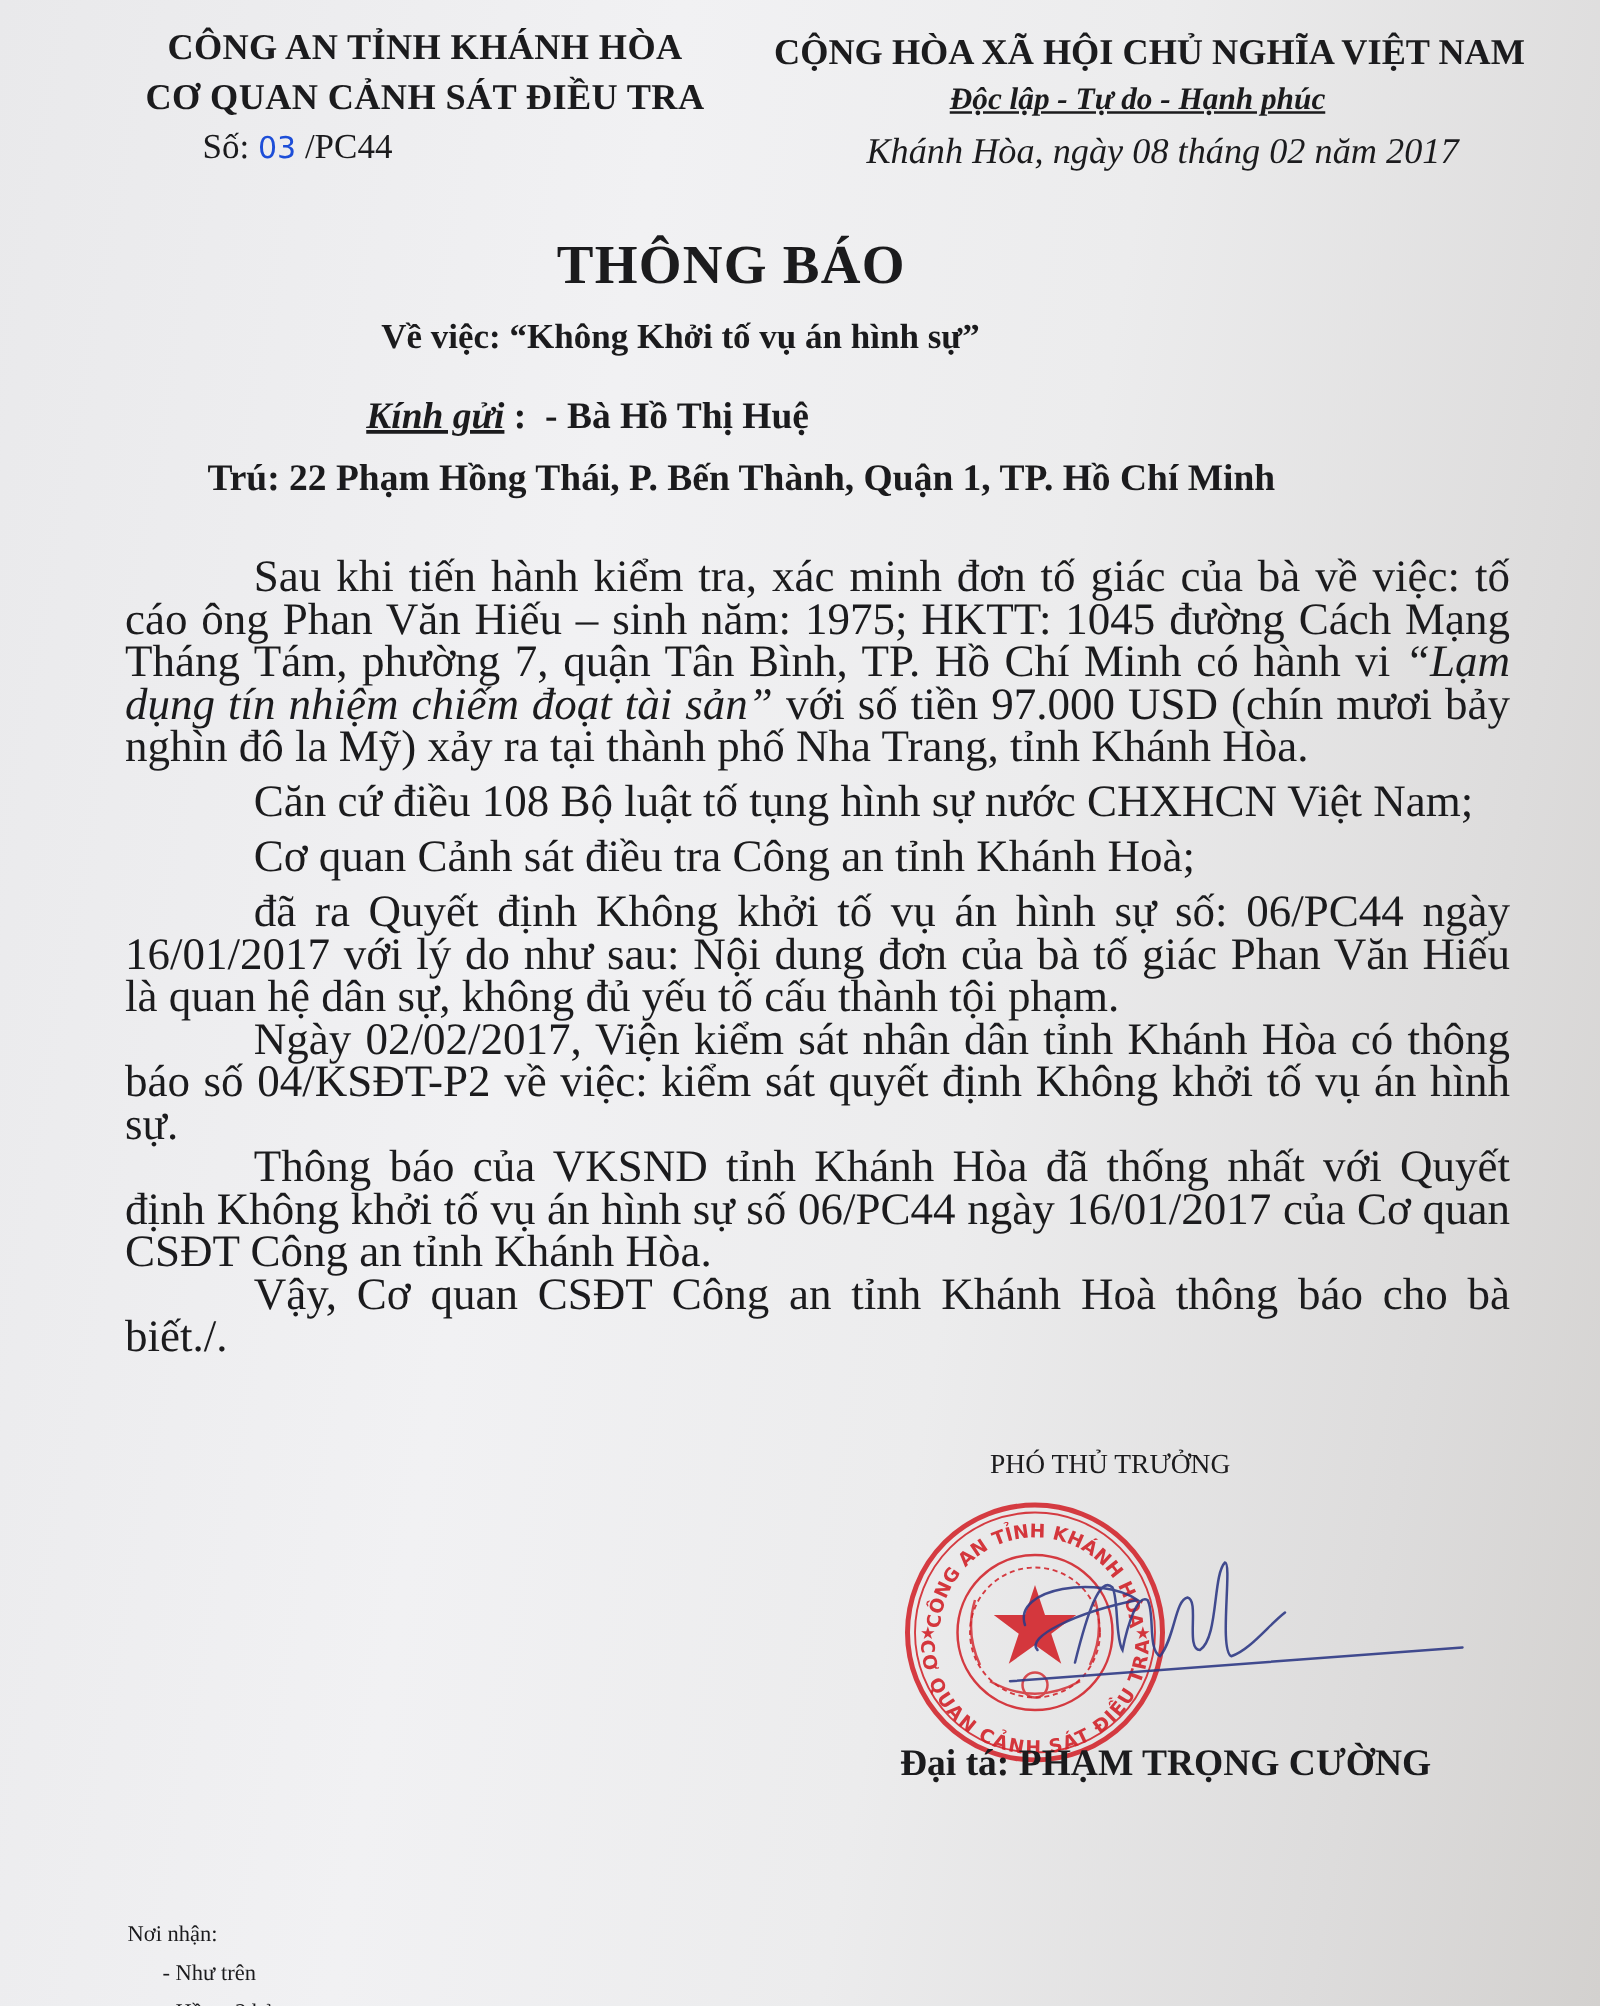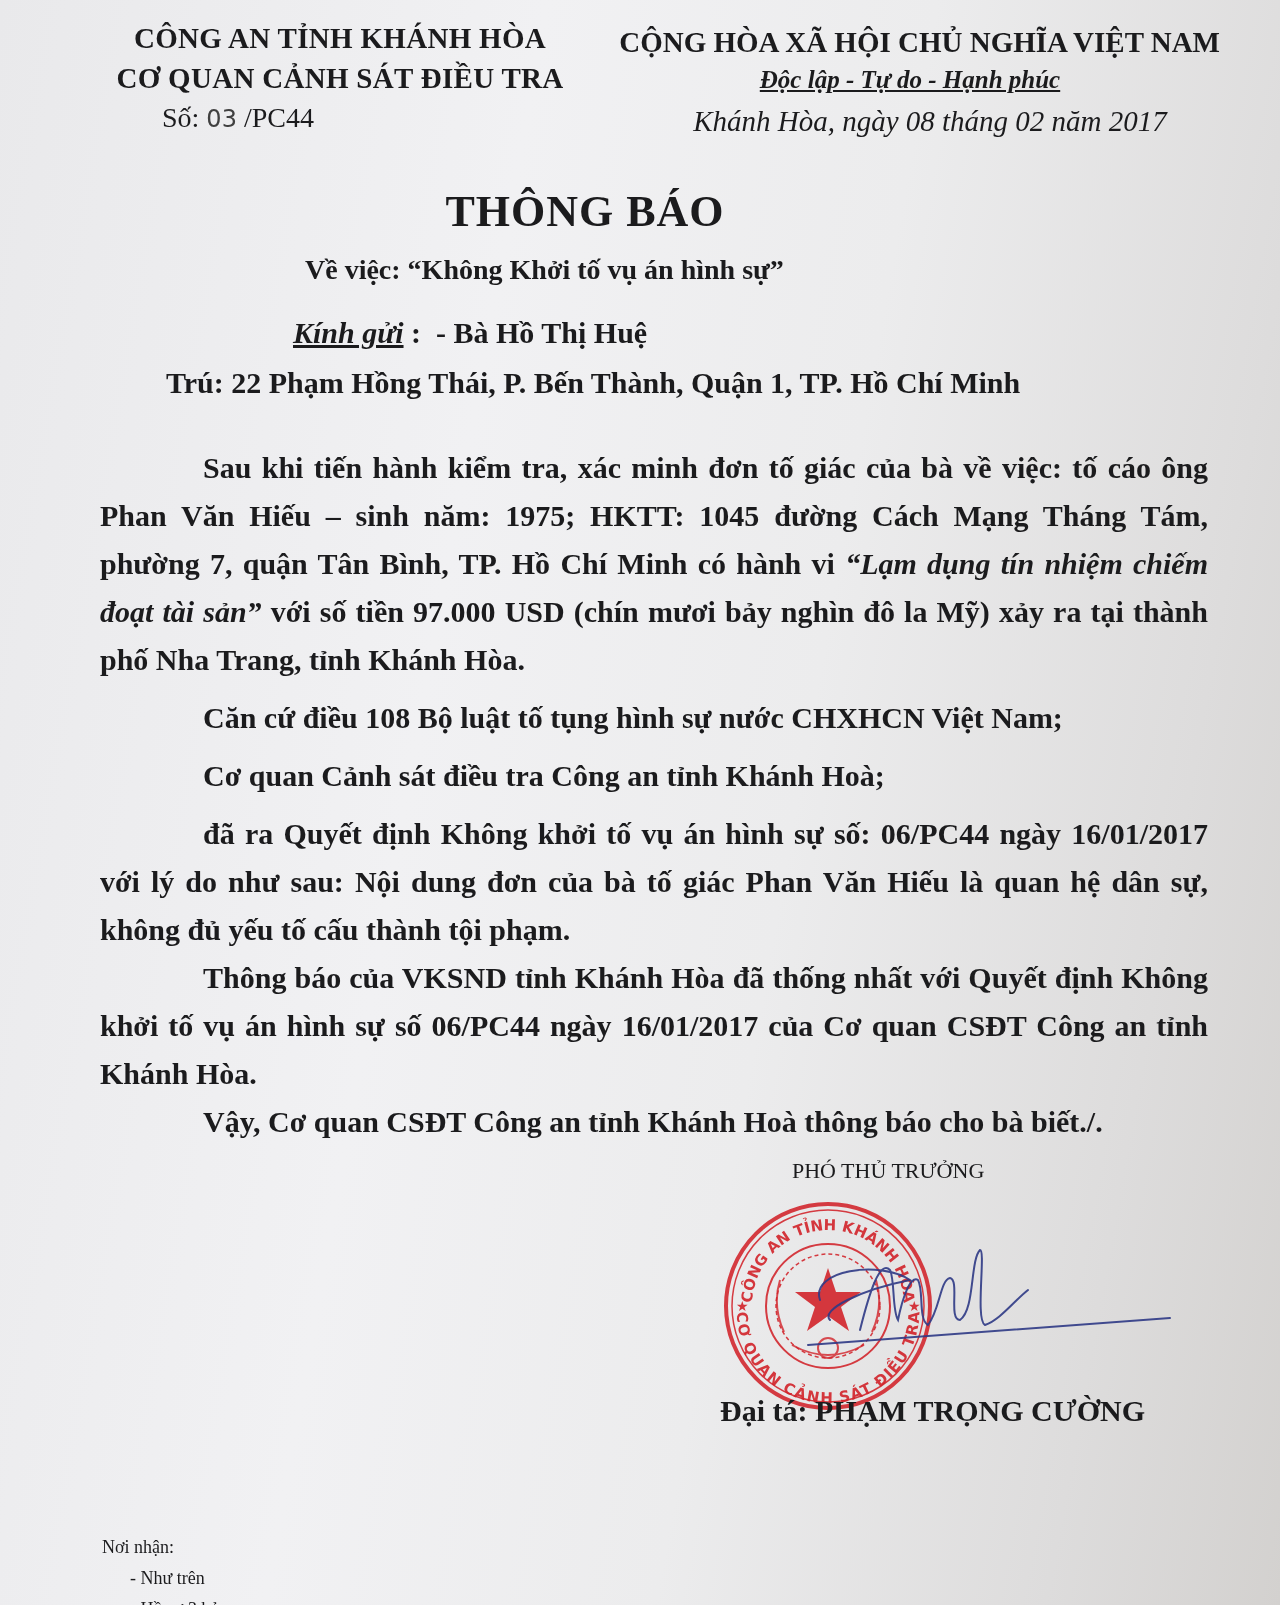--- a/index.html
+++ b/index.html
@@ -9,34 +9,34 @@
       font-family: "Liberation Serif", "DejaVu Serif", serif;
       color: #1b1b1d;
       position: relative;
     }
     .page { position: absolute; inset: 0; }
     .abs { position: absolute; white-space: nowrap; }
 
     .hdr-left { left: 100px; top: 18px; width: 480px; text-align: center; }
     .hdr-left .org { font-weight: bold; font-size: 29px; line-height: 40px; letter-spacing: 0.3px; }
     .hdr-left .num { font-size: 28px; line-height: 40px; text-align: left; padding-left: 62px; }
-    .hdr-left .num .handwritten { color: #404040; font-family: "DejaVu Sans", sans-serif; font-size: 24px; }
+    .hdr-left .num .handwritten { color: #1d4ed8; font-family: "DejaVu Sans", sans-serif; font-size: 24px; }
 
     .hdr-right { left: 600px; top: 22px; width: 620px; text-align: center; }
     .hdr-right .nation { font-weight: bold; font-size: 29px; line-height: 40px; text-align: right; }
     .hdr-right .motto { font-weight: bold; font-style: italic; font-size: 25px; line-height: 36px; text-decoration: underline; }
     .hdr-right .place-date { font-style: italic; font-size: 29px; line-height: 46px; padding-left: 40px; }
 
     .title { left: 0; width: 1170px; top: 186px; text-align: center; font-weight: bold; font-size: 44px; letter-spacing: 1px; }
     .subject { left: 305px; top: 254px; font-weight: bold; font-size: 28px; }
     .recipient { left: 293px; top: 316px; font-weight: bold; font-size: 30px; }
     .recipient .label { font-style: italic; text-decoration: underline; }
     .address { left: 166px; top: 366px; font-weight: bold; font-size: 30px; }
 
-    .body { left: 100px; top: 444px; width: 1108px; font-size: 30px; line-height: 48px; white-space: normal; font-weight: bold; }
+    .body { left: 100px; top: 444px; width: 1108px; font-size: 36px; line-height: 34px; white-space: normal; }
     .body p { margin: 0; text-align: justify; }
     .body .indent { text-indent: 103px; }
     .body .gap { margin-top: 10px; }
     .body .tight { margin-top: 0; }
     .body em { font-style: italic; }
 
     .sig-title { left: 792px; top: 1158px; font-weight: normal; font-size: 22px; }
     .sig-name { left: 720px; top: 1394px; font-weight: bold; font-size: 30px; }
 
     .stamp { left: 722px; top: 1200px; width: 212px; height: 212px; }
@@ -71,20 +71,21 @@
   <div class="abs recipient">
     <span class="label">Kính gửi</span><span style="white-space:pre"> :  - </span><span>Bà Hồ Thị Huệ</span>
   </div>
   <div class="abs address">Trú: 22 Phạm Hồng Thái, P. Bến Thành, Quận 1, TP. Hồ Chí Minh</div>
 
   <div class="abs body">
     <p class="indent"><span>Sau khi tiến hành kiểm tra, xác minh đơn tố giác của bà về việc: tố cáo ông Phan Văn Hiếu – sinh năm: 1975; HKTT: 1045 đường Cách Mạng Tháng Tám, phường 7, quận Tân Bình, TP. Hồ Chí Minh có hành vi </span><em>“Lạm dụng tín nhiệm chiếm đoạt tài sản”</em><span> với số tiền 97.000 USD (chín mươi bảy nghìn đô la Mỹ) xảy ra tại thành phố Nha Trang, tỉnh Khánh Hòa.</span></p>
     <p class="indent gap">Căn cứ điều 108 Bộ luật tố tụng hình sự nước CHXHCN Việt Nam;</p>
     <p class="indent gap">Cơ quan Cảnh sát điều tra Công an tỉnh Khánh Hoà;</p>
     <p class="indent gap">đã ra Quyết định Không khởi tố vụ án hình sự số: 06/PC44 ngày 16/01/2017 với lý do như sau: Nội dung đơn của bà tố giác Phan Văn Hiếu là quan hệ dân sự, không đủ yếu tố cấu thành tội phạm.</p>
+    <p class="indent tight">Ngày 02/02/2017, Viện kiểm sát nhân dân tỉnh Khánh Hòa có thông báo số 04/KSĐT-P2 về việc: kiểm sát quyết định Không khởi tố vụ án hình sự.</p>
     <p class="indent tight">Thông báo của VKSND tỉnh Khánh Hòa đã thống nhất với Quyết định Không khởi tố vụ án hình sự số 06/PC44 ngày 16/01/2017 của Cơ quan CSĐT Công an tỉnh Khánh Hòa.</p>
     <p class="indent tight">Vậy, Cơ quan CSĐT Công an tỉnh Khánh Hoà thông báo cho bà biết./.</p>
   </div>
 
   <div class="abs sig-title">PHÓ THỦ TRƯỞNG</div>
 
   <div class="abs stamp">
     <svg width="212" height="212" viewBox="0 0 212 212">
       <defs>
         <path id="arcTop" d="M 30 106 A 76 76 0 0 1 182 106"></path>

